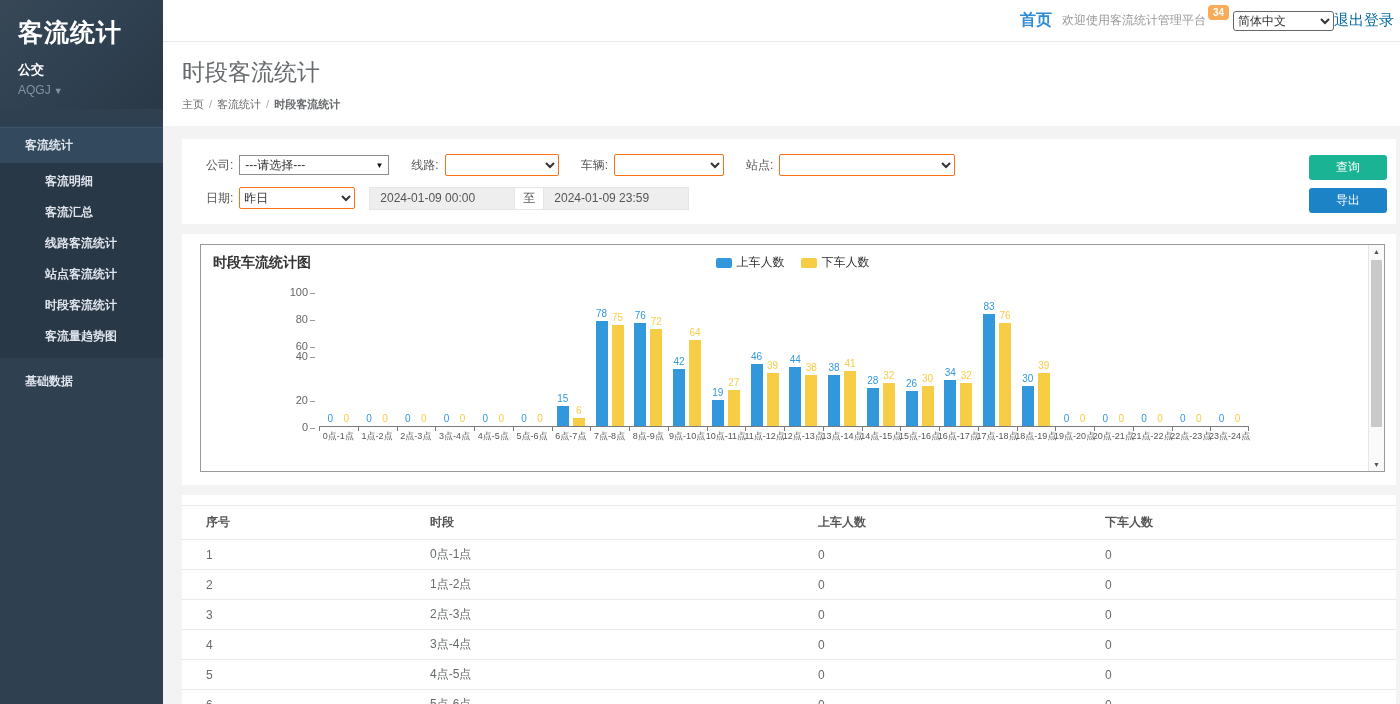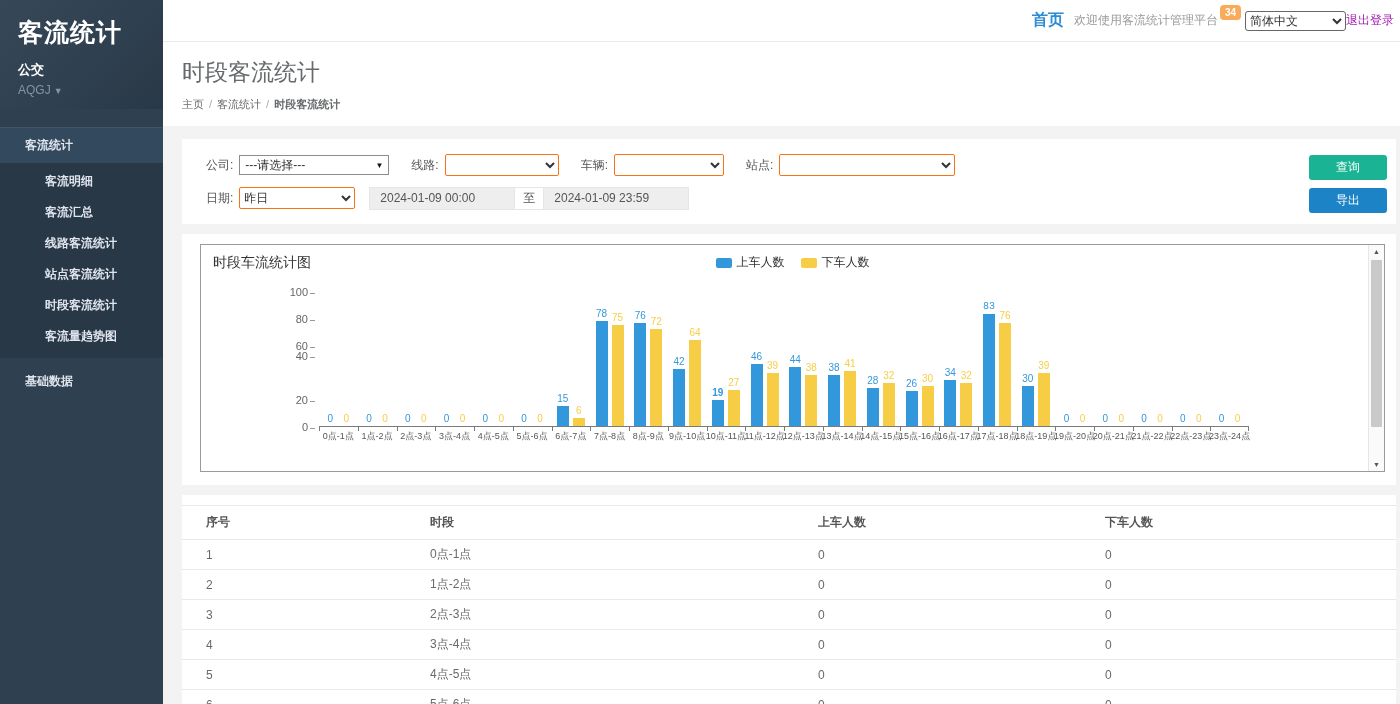--- a/index.html
+++ b/index.html
@@ -26,21 +26,21 @@
   
   .main { margin-left: 163px; }
   .topbar { height: 42px; background: #fff; border-bottom: 1px solid #e7eaec;
     display: flex; align-items: center; justify-content: flex-end; padding-right: 6px; }
   .home-link { color: #2d8cd4; font-size: 16px; font-weight: bold; margin-right: 10px; cursor: pointer; }
   .welcome { color: #999; font-size: 12px; }
   .badge { background: #f8ac59; color: #fff; font-size: 10px; font-weight: bold;
     border-radius: 4px; padding: 2px 5px; position: relative; top: -8px; margin: 0 4px 0 2px; }
   .lang-select { width: 101px; height: 20px; font-size: 12px; color: #333;
     border: 1px solid #666; border-radius: 3px; background: #fff; }
-  .logout { color: #a21caf; font-size: 12px; cursor: pointer; white-space: nowrap; }
+  .logout { color: #0369a1; font-size: 15px; cursor: pointer; white-space: nowrap; }
 
   
   .page-heading { background: #fff; padding: 15px 0 14px 19px; }
   .page-title { color: #676a6c; font-size: 23px; font-weight: 400; }
   .breadcrumb { margin-top: 9px; font-size: 11px; color: #676a6c; }
   .breadcrumb .crumb { color: #676a6c; cursor: pointer; }
   .breadcrumb .crumb.current { font-weight: bold; cursor: default; }
   .breadcrumb .sep { color: #aaa; margin: 0 5px; }
 
   
@@ -64,21 +64,21 @@
   .to-box { height: 23px; background: #fff; border: 1px solid #e5e6e7; border-left: none; border-right: none;
     display: inline-flex; align-items: center; padding: 0 8px; font-size: 12px; color: #555; }
   .btn { position: absolute; right: 9px; width: 78px; height: 25px; border: none; border-radius: 3px;
     color: #fff; font-size: 12px; cursor: pointer; font-family: inherit; }
   .btn-search { top: 16px; background: #1ab394; }
   .btn-export { top: 49px; background: #1c84c6; }
 
   
   .chart-panel { padding: 10px 11px 13px 18px; }
   .chart-box { position: relative; border: 1px solid #9a9a9a; height: 228px; background: #fff; }
-  .chart-title { position: absolute; top: 9px; left: 12px; font-size: 14px; font-weight: normal; color: #333; }
+  .chart-title { position: absolute; top: 9px; left: 12px; font-size: 14px; font-weight: bold; color: #333; }
   .legend { position: absolute; top: 9px; left: 50%; transform: translateX(-50%);
     display: flex; align-items: center; gap: 16px; }
   .legend-item { display: flex; align-items: center; gap: 5px; font-size: 12px; color: #333; }
   .legend-swatch { width: 16px; height: 10px; border-radius: 2px; }
   .plot-wrap { position: absolute; left: 118px; right: 135px; top: 47px; height: 135px;
     border-bottom: 1px solid #7a7a7a; display: flex; }
   .y-tick { position: absolute; right: 100%; width: 42px; padding-right: 11px;
     text-align: right; font-size: 11px; color: #666; }
   .y-tick::after { content: ""; position: absolute; right: 4px; top: 7px; width: 5px; height: 1px; background: #999; }
   .bar-group { flex: 1; position: relative; display: flex; align-items: flex-end;
@@ -298,21 +298,21 @@
                 <div class="bar" style="height: 56.7px; background: rgb(51, 152, 219);"></div>
               </div>
               <div class="bar-col">
                 <span class="bar-val" style="color: rgb(248, 205, 70);">64</span>
                 <div class="bar" style="height: 86.4px; background: rgb(248, 205, 70);"></div>
               </div>
               <div class="x-label">9点-10点</div>
             </div>
             <div class="bar-group">
               <div class="bar-col">
-                <span class="bar-val" style="color: rgb(51, 152, 219); font-weight: bold;">19</span>
+                <span class="bar-val" style="color: rgb(51, 152, 219);">19</span>
                 <div class="bar" style="height: 25.65px; background: rgb(51, 152, 219);"></div>
               </div>
               <div class="bar-col">
                 <span class="bar-val" style="color: rgb(248, 205, 70);">27</span>
                 <div class="bar" style="height: 36.45px; background: rgb(248, 205, 70);"></div>
               </div>
               <div class="x-label">10点-11点</div>
             </div>
             <div class="bar-group">
               <div class="bar-col">
@@ -375,21 +375,21 @@
                 <div class="bar" style="height: 45.9px; background: rgb(51, 152, 219);"></div>
               </div>
               <div class="bar-col">
                 <span class="bar-val" style="color: rgb(248, 205, 70);">32</span>
                 <div class="bar" style="height: 43.2px; background: rgb(248, 205, 70);"></div>
               </div>
               <div class="x-label">16点-17点</div>
             </div>
             <div class="bar-group">
               <div class="bar-col">
-                <span class="bar-val" style="color: rgb(51, 152, 219); font-family: Liberation Mono, monospace;">83</span>
+                <span class="bar-val" style="color: rgb(51, 152, 219);">83</span>
                 <div class="bar" style="height: 112.05px; background: rgb(51, 152, 219);"></div>
               </div>
               <div class="bar-col">
                 <span class="bar-val" style="color: rgb(248, 205, 70);">76</span>
                 <div class="bar" style="height: 102.6px; background: rgb(248, 205, 70);"></div>
               </div>
               <div class="x-label">17点-18点</div>
             </div>
             <div class="bar-group">
               <div class="bar-col">

